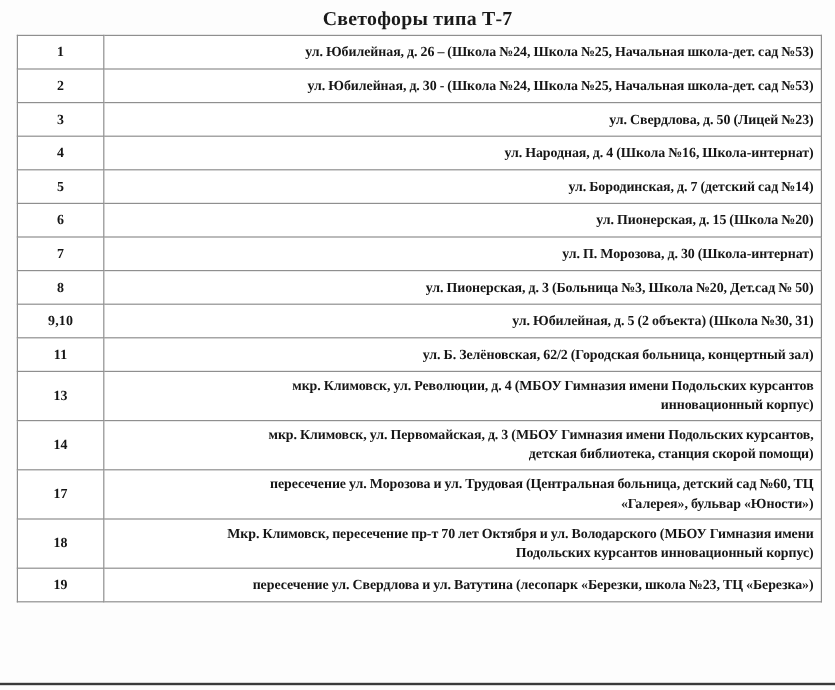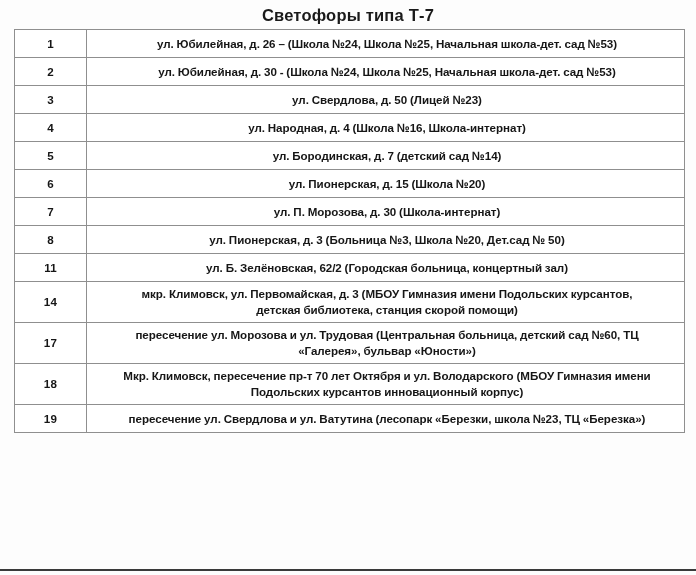--- a/index.html
+++ b/index.html
@@ -16,20 +16,21 @@
     overflow: hidden;
     position: relative;
   }
 
   #page {
     width: 696px;
     height: 575px;
     box-sizing: border-box;
     position: relative;
     background: #fdfdfd;
+    font-family: Liberation Serif, serif;
   }
 
   .page-title {
     width: 696px;
     text-align: center;
     font-size: 16.5px;
     font-weight: bold;
     color: #1a1a1a;
     letter-spacing: 0.2px;
     padding-top: 6px;
@@ -66,21 +67,21 @@
 
   td.num {
     text-align: center;
     font-weight: bold;
     font-size: 12px;
     padding: 2px 2px;
     letter-spacing: 0.2px;
   }
 
   td.txt {
-    text-align: center;
+    text-align: right;
     font-weight: bold;
     padding: 3px 6px 3px 9px;
     word-spacing: -0.3px;
     letter-spacing: -0.05px;
   }
 
   td.txt .line {
     display: block;
   }
 
@@ -152,23 +153,36 @@
               <span class="line">ул. П. Морозова, д. 30 (Школа-интернат)</span>
             </td>
           </tr>
           <tr class="r-single">
             <td class="num">8</td>
             <td class="txt">
               <span class="line">ул. Пионерская, д. 3 (Больница №3, Школа №20, Дет.сад № 50)</span>
             </td>
           </tr>
           <tr class="r-single">
+            <td class="num">9,10</td>
+            <td class="txt">
+              <span class="line">ул. Юбилейная, д. 5 (2 объекта) (Школа №30, 31)</span>
+            </td>
+          </tr>
+          <tr class="r-single">
             <td class="num">11</td>
             <td class="txt">
               <span class="line">ул. Б. Зелёновская, 62/2 (Городская больница, концертный зал)</span>
+            </td>
+          </tr>
+          <tr class="r-double">
+            <td class="num">13</td>
+            <td class="txt">
+              <span class="line">мкр. Климовск, ул. Революции, д. 4 (МБОУ Гимназия имени Подольских курсантов</span>
+              <span class="line">инновационный корпус)</span>
             </td>
           </tr>
           <tr class="r-double">
             <td class="num">14</td>
             <td class="txt">
               <span class="line">мкр. Климовск, ул. Первомайская, д. 3 (МБОУ Гимназия имени Подольских курсантов,</span>
               <span class="line">детская библиотека, станция скорой помощи)</span>
             </td>
           </tr>
           <tr class="r-double">

